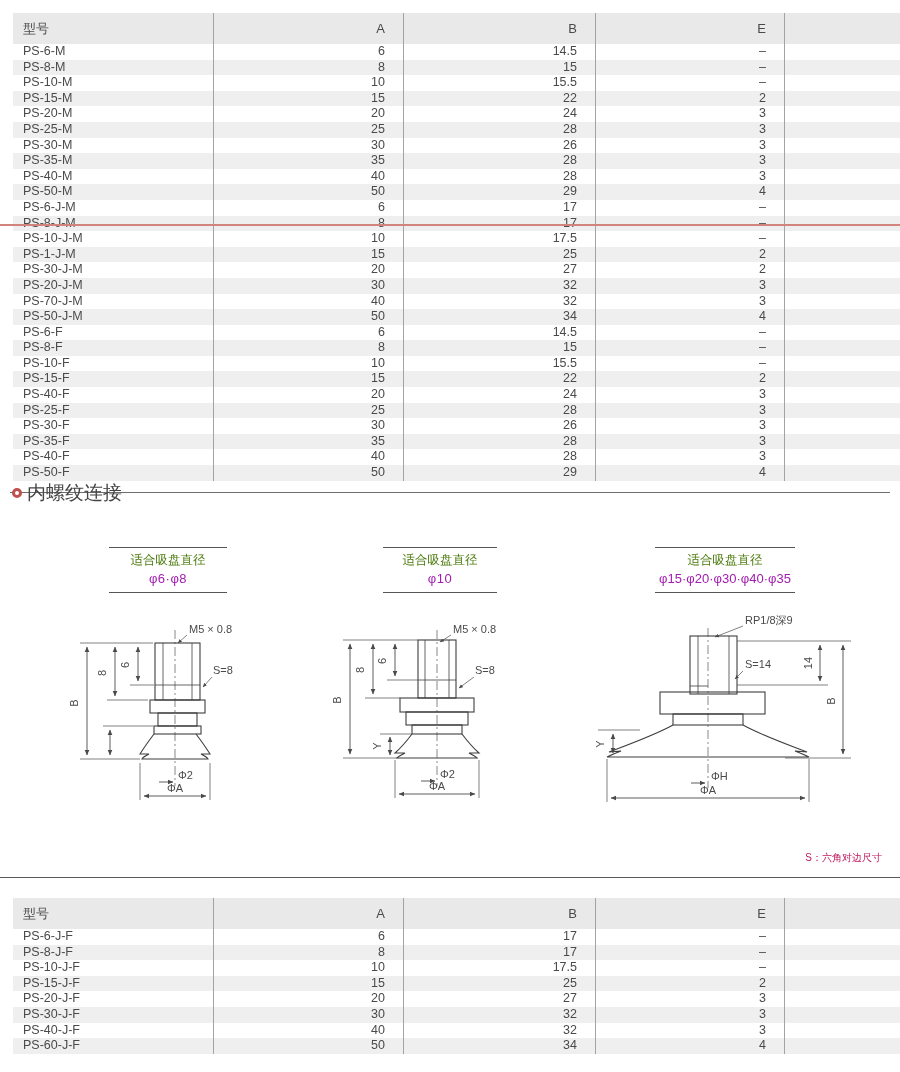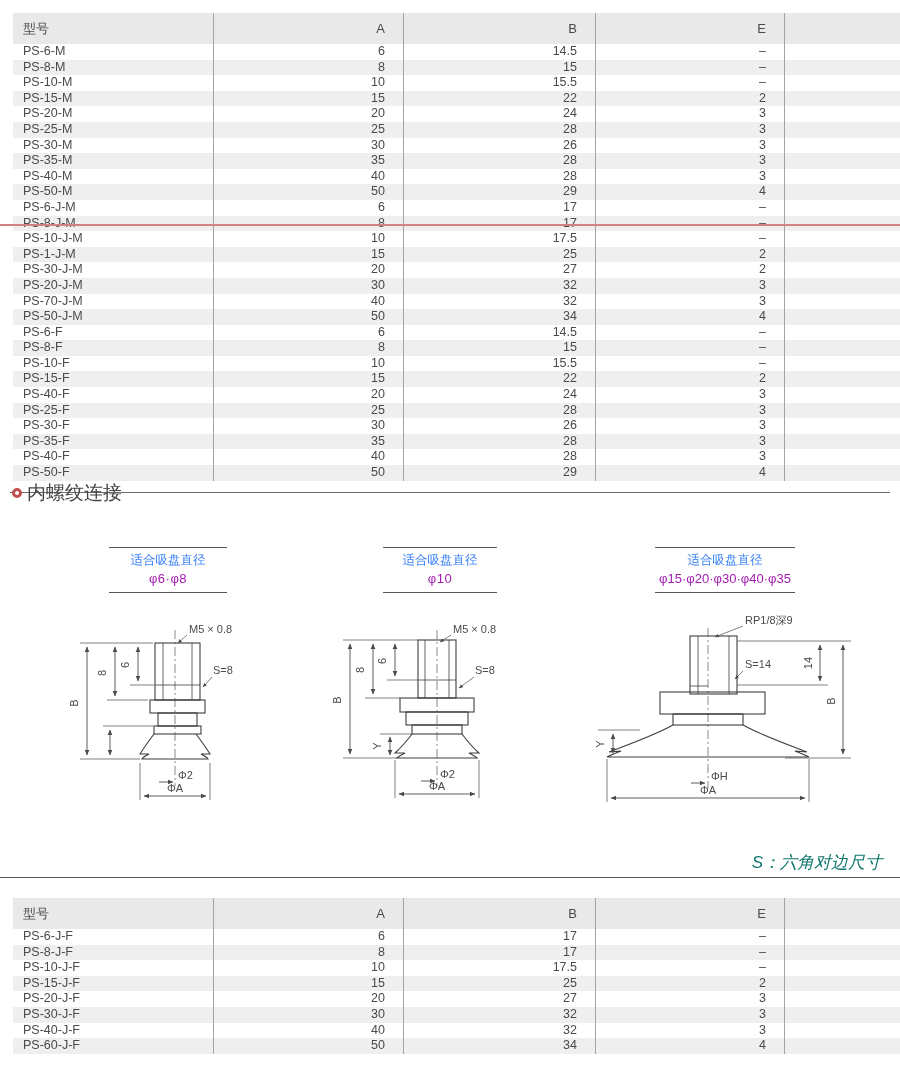--- a/index.html
+++ b/index.html
@@ -30,42 +30,42 @@
 
   
   .section-title { position:absolute; left:12px; top:480px; display:flex; align-items:center;
                    font-size:19px; color:#444; }
   .bullet { width:4px; height:4px; border:3px solid #c0504d; border-radius:50%;
             background:#fff; margin-right:5px; display:inline-block; }
 
   
   .fit-box { position:absolute; top:547px; border-top:1px solid #555; border-bottom:1px solid #555;
              text-align:center; padding:4px 0 4px 0; }
-  .fit-box .l1 { font-size:12.5px; line-height:17px; color:#3b82f6; }
+  .fit-box .l1 { font-size:12.5px; line-height:17px; color:#4d7c0f; }
   .fit-box .l2 { font-size:13px;   line-height:19px; color:#a21caf; letter-spacing:0.5px; }
   .fit-1 { left:109px; width:118px; }
   .fit-2 { left:383px; width:114px; }
   .fit-3 { left:655px; width:140px; }
   .fit-3 .l2 { font-size:13px; letter-spacing:0; }
 
   
   svg.diag { position:absolute; overflow:visible; }
   .d1 { left:55px;  top:608px; }
   .d2 { left:325px; top:608px; }
   .d3 { left:585px; top:608px; }
   .ol  { stroke:#3f3f3f; stroke-width:1.1; fill:none; }
   .ol2 { stroke:#3f3f3f; stroke-width:0.8; fill:none; }
   .dim { stroke:#4a4a4a; stroke-width:0.9; fill:none; }
   .ext { stroke:#4a4a4a; stroke-width:0.7; fill:none; }
   .cl  { stroke:#6a6a6a; stroke-width:0.8; fill:none; stroke-dasharray:9 3 2 3; }
   .lbl { font-size:11px; fill:#4a4a4a; }
   .lblm { font-size:11px; fill:#4a4a4a; text-anchor:middle; }
 
   
-  .note { position:absolute; top:851px; right:18px; font-size:17px; color:#0f766e;font-style:italic; }
+  .note { position:absolute; top:851px; right:18px; font-size:10px; color:#be185d; }
 </style>
 </head>
 <body>
 
 <div class="page">
 
   <table class="spec tbl-top">
       <thead>
         <tr>
           <th>型号</th>

